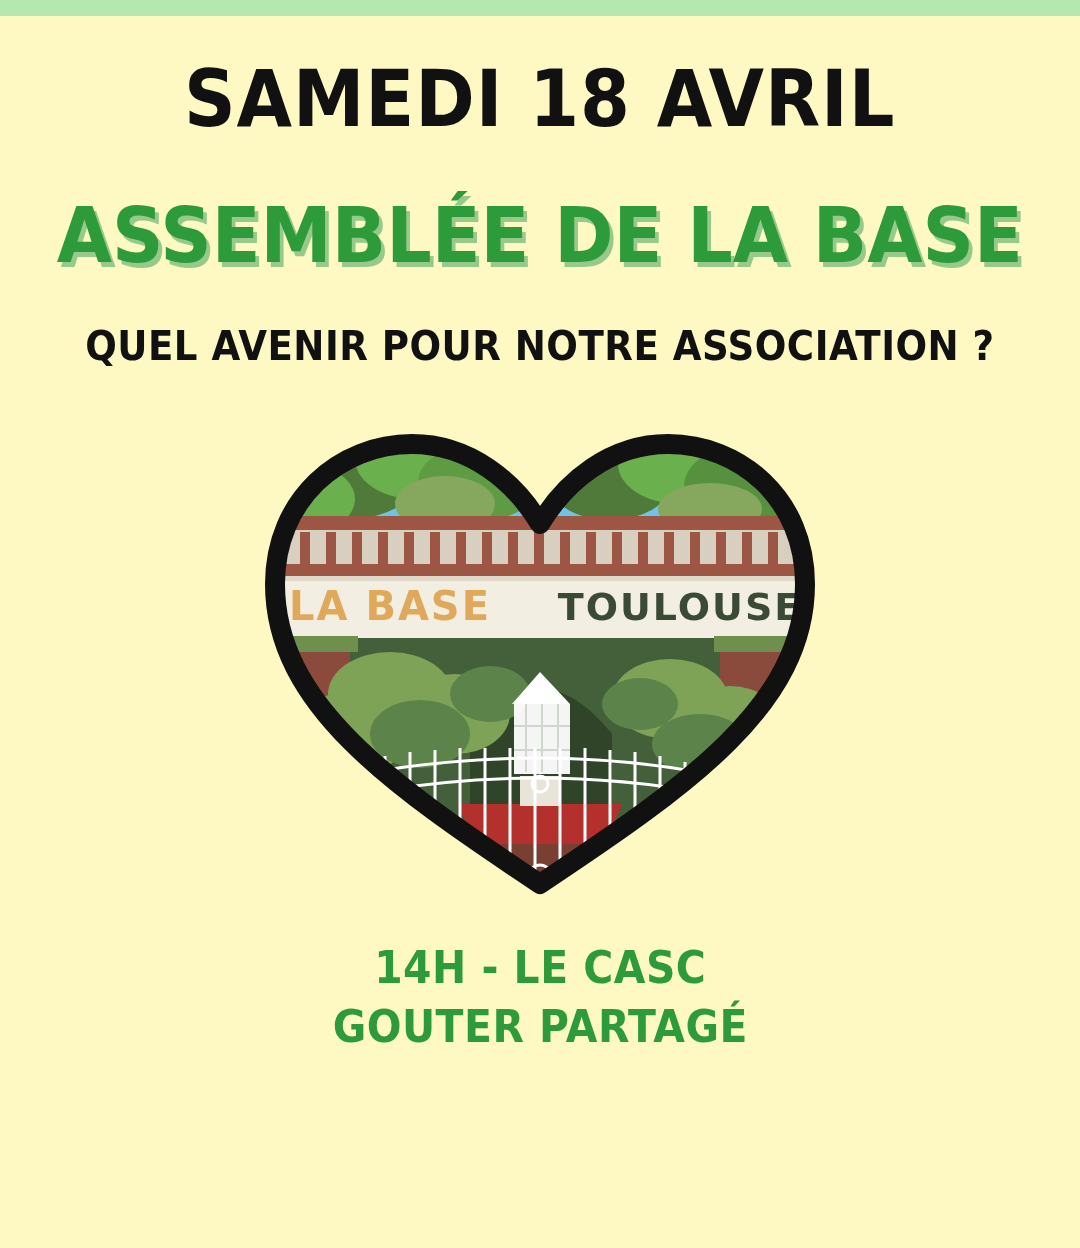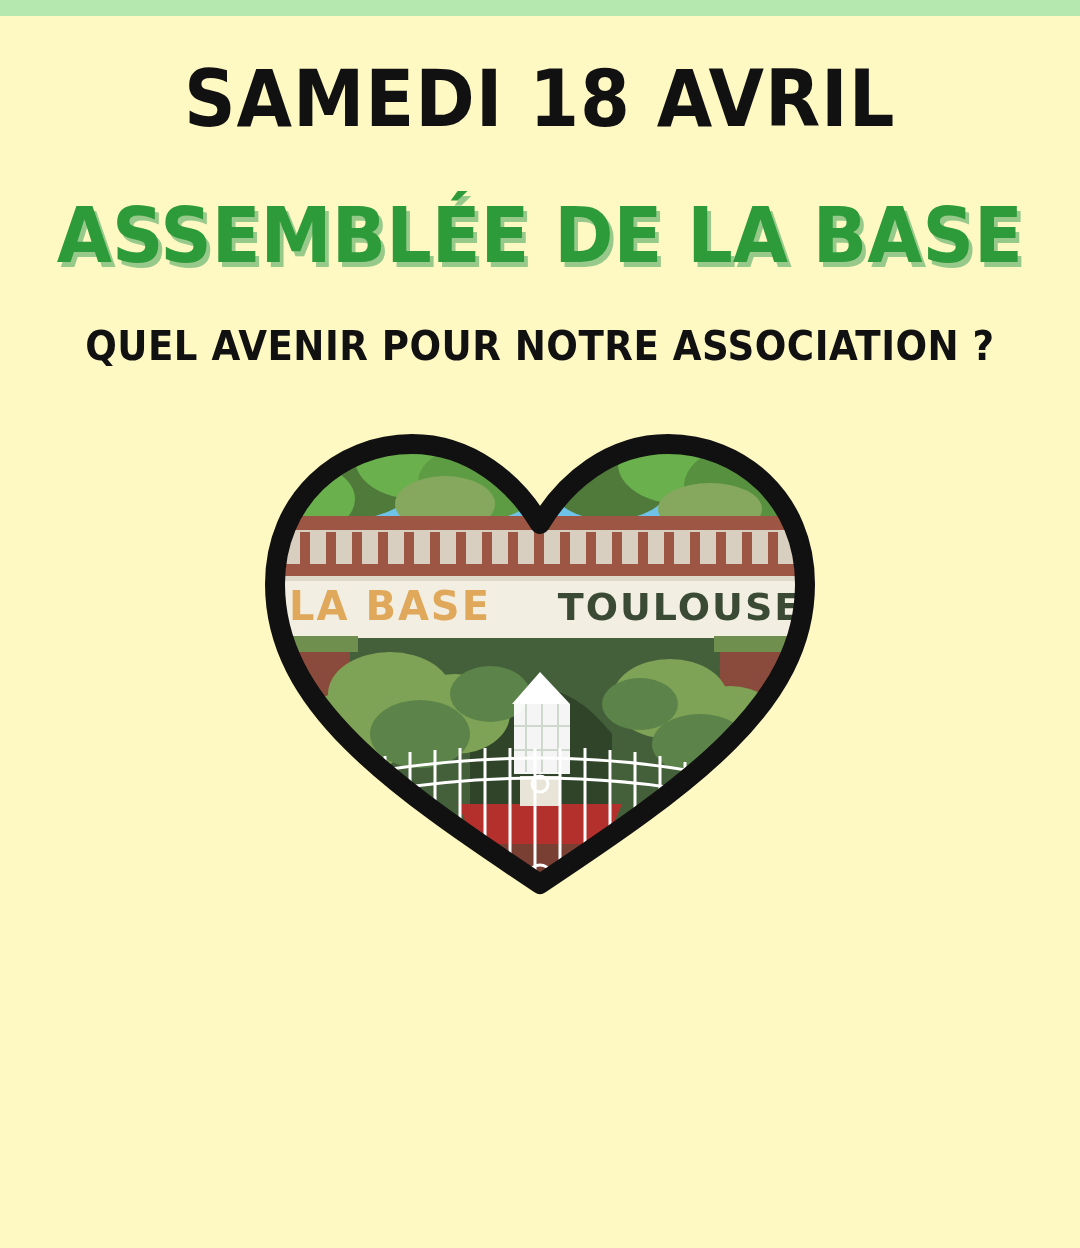--- a/index.html
+++ b/index.html
@@ -241,14 +241,18 @@
       <path d="M300 480
                C 150 380, 35 300, 35 180
                C 35 95, 100 40, 172 40
                C 230 40, 275 78, 300 120
                C 325 78, 370 40, 428 40
                C 500 40, 565 95, 565 180
                C 565 300, 450 380, 300 480 Z" fill="none" stroke="#111111" stroke-width="20" stroke-linejoin="round"></path>
     </svg>
   </div>
 
+  <div class="footer">
+    <div class="footer-line">14H - LE CASC</div>
+    <div class="footer-line">GOUTER PARTAGÉ</div>
+  </div>
 
 </div>
 
 </body></html>

